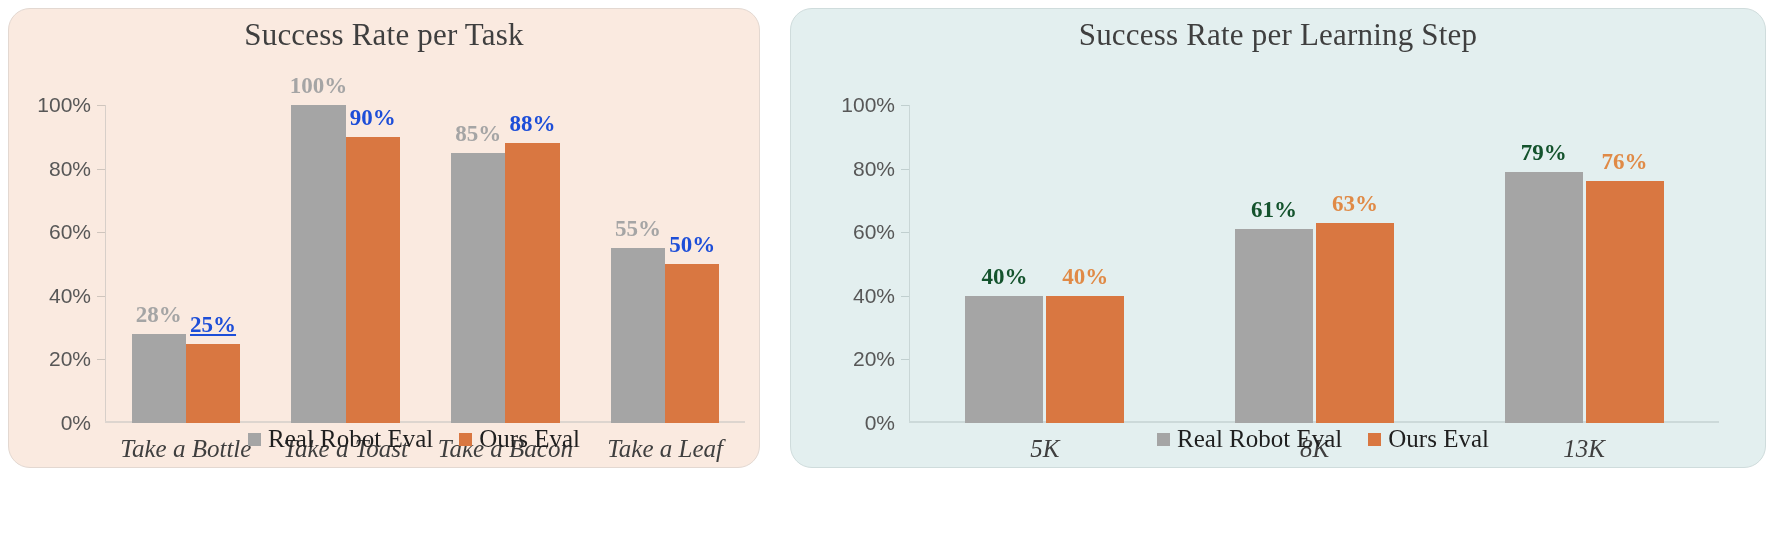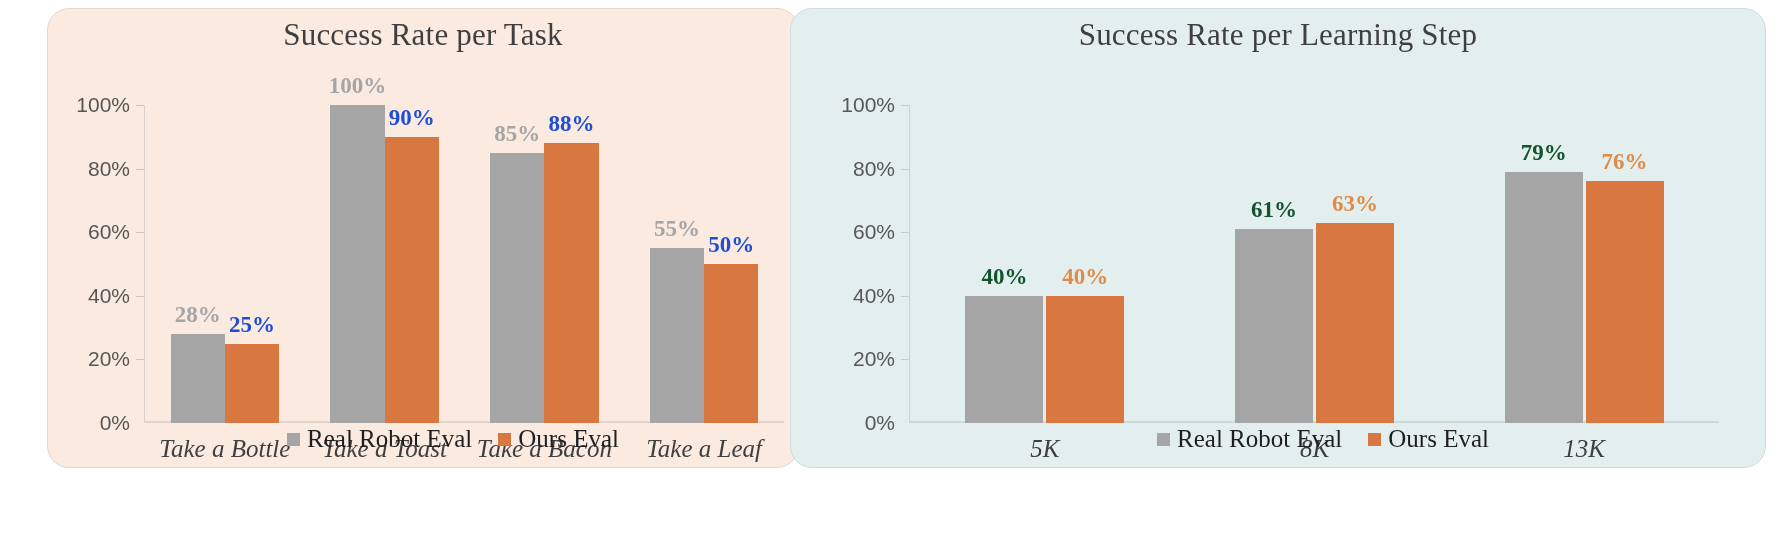--- a/index.html
+++ b/index.html
@@ -26,21 +26,20 @@
     overflow: hidden;
   }
 
   
   #panel-task {
     position: absolute;
     left: 8px; top: 8px;
     width: 752px; height: 460px;
     background: #faeae0;
     border: 1px solid #e3d8d1;
-    margin-left: 39px;
   }
   
   #panel-step {
     position: absolute;
     left: 790px; top: 8px;
     width: 976px; height: 460px;
     background: #e3efef;
     border: 1px solid #cfdcdc;
   }
 
@@ -208,21 +207,21 @@
           <div class="ytick-label" style="top: 100%;">0%</div>
         </div>
       <div class="groups">
           <div class="group">
             <div class="bar-slot">
               <div class="bar series-a" style="height: 28%;"></div>
               <div class="bar-label series-a" style="bottom: calc(28% + 6px);">28%</div>
             </div>
             <div class="bar-slot">
               <div class="bar series-b" style="height: 25%;"></div>
-              <div class="bar-label series-b" style="bottom: calc(25% + 6px);">25%</div>
+              <div class="bar-label series-b" style="bottom: calc(25% + 6px); text-decoration: underline;">25%</div>
             </div>
             <div class="xtick-label">Take a Bottle</div>
           </div>
           <div class="group">
             <div class="bar-slot">
               <div class="bar series-a" style="height: 100%;"></div>
               <div class="bar-label series-a" style="bottom: calc(100% + 6px);">100%</div>
             </div>
             <div class="bar-slot">
               <div class="bar series-b" style="height: 90%;"></div>

